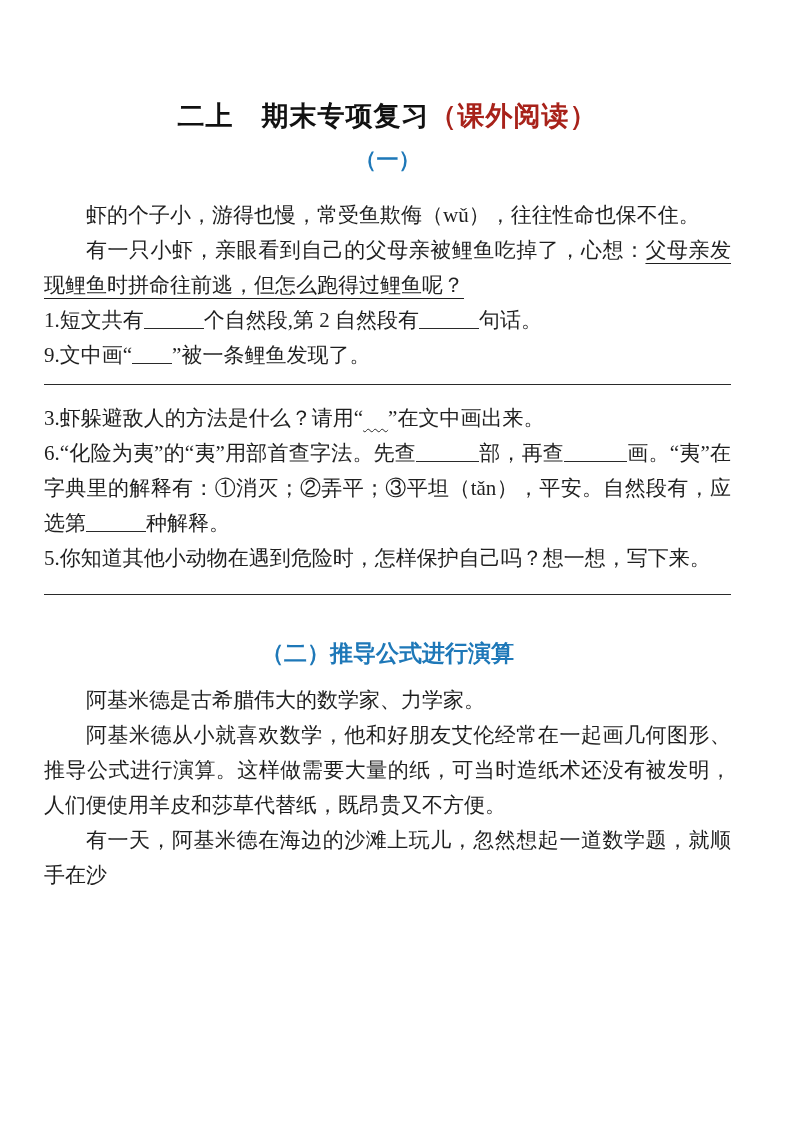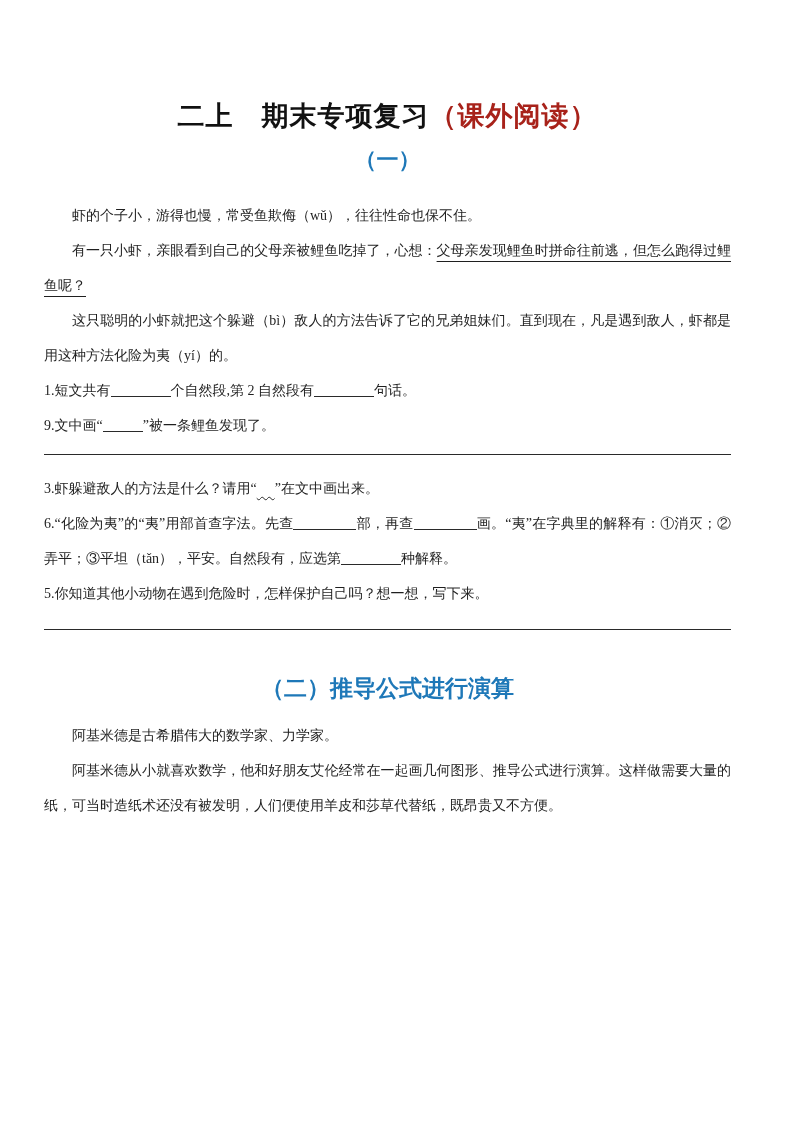--- a/index.html
+++ b/index.html
@@ -39,21 +39,21 @@
     font-weight: bold;
     color: var(--accent_blue);
     line-height: 1.3;
   }
   h2.sec-head.two {
     margin-top: 44px;
     font-size: 23px;
   }
   p.body {
     margin: 0;
-    font-size: 14px;
+    font-size: 21px;
     line-height: 35px;
     text-align: justify;
     text-justify: inter-character;
     color: var(--ink);
   }
   p.first { margin-top: 23px; }
   p.first2 { margin-top: 14px; }
   .indent { text-indent: 2em; }
   .ul-sentence {
     text-decoration: underline;
@@ -89,21 +89,20 @@
 
   <h1 class="title"><span>二上　期末专项复习</span><span class="red">（课外阅读）</span></h1>
 
   <h2 class="sec-head">（一）</h2>
 
   <p class="body indent first">虾的个子小，游得也慢，常受鱼欺侮（wǔ），往往性命也保不住。</p>
 
   <p class="body indent"><span>有一只小虾，亲眼看到自己的父母亲被鲤鱼吃掉了，心想：</span><span class="ul-sentence">父母亲发现鲤鱼时拼命往前逃，但怎么跑得过鲤鱼呢？</span></p>
 
 
-  <p class="body indent">这只聪明的小虾就把这个躲避（bì）敌人的方法告诉了它的兄弟姐妹们。直到现在，凡是遇到敌人，虾都是用这种方法化险为夷（yí）的。</p>
 
   <p class="body"><span>1.短文共有</span><span class="blank w60"></span><span>个自然段,第 2 自然段有</span><span class="blank w60"></span><span>句话。</span></p>
 
   <p class="body"><span>9.文中画“</span><span class="blank w40"></span><span>”被一条鲤鱼发现了。</span></p>
 
   <div class="answer-line al-1"></div>
 
   <p class="body"><span>3.虾躲避敌人的方法是什么？请用“</span><span class="wavy">&nbsp;&nbsp;&nbsp;&nbsp;</span><span>”在文中画出来。</span></p>
 
   <p class="body"><span>6.“化险为夷”的“夷”用部首查字法。先查</span><span class="blank w63"></span><span>部，再查</span><span class="blank w63"></span><span>画。“夷”在字典里的解释有：①消灭；②弄平；③平坦（tǎn），平安。自然段有，应选第</span><span class="blank w60"></span><span>种解释。</span></p>
@@ -111,14 +110,15 @@
   <p class="body"><span>5.你知道其他小动物在遇到危险时，怎样保护自己吗？想一想，写下来。</span></p>
 
   <div class="answer-line al-2"></div>
 
   <h2 class="sec-head two">（二）推导公式进行演算</h2>
 
   <p class="body indent first2">阿基米德是古希腊伟大的数学家、力学家。</p>
 
   <p class="body indent">阿基米德从小就喜欢数学，他和好朋友艾伦经常在一起画几何图形、推导公式进行演算。这样做需要大量的纸，可当时造纸术还没有被发明，人们便使用羊皮和莎草代替纸，既昂贵又不方便。</p>
 
+  <p class="body indent">有一天，阿基米德在海边的沙滩上玩儿，忽然想起一道数学题，就顺手在沙</p>
 
 </div>
 
 </body></html>

